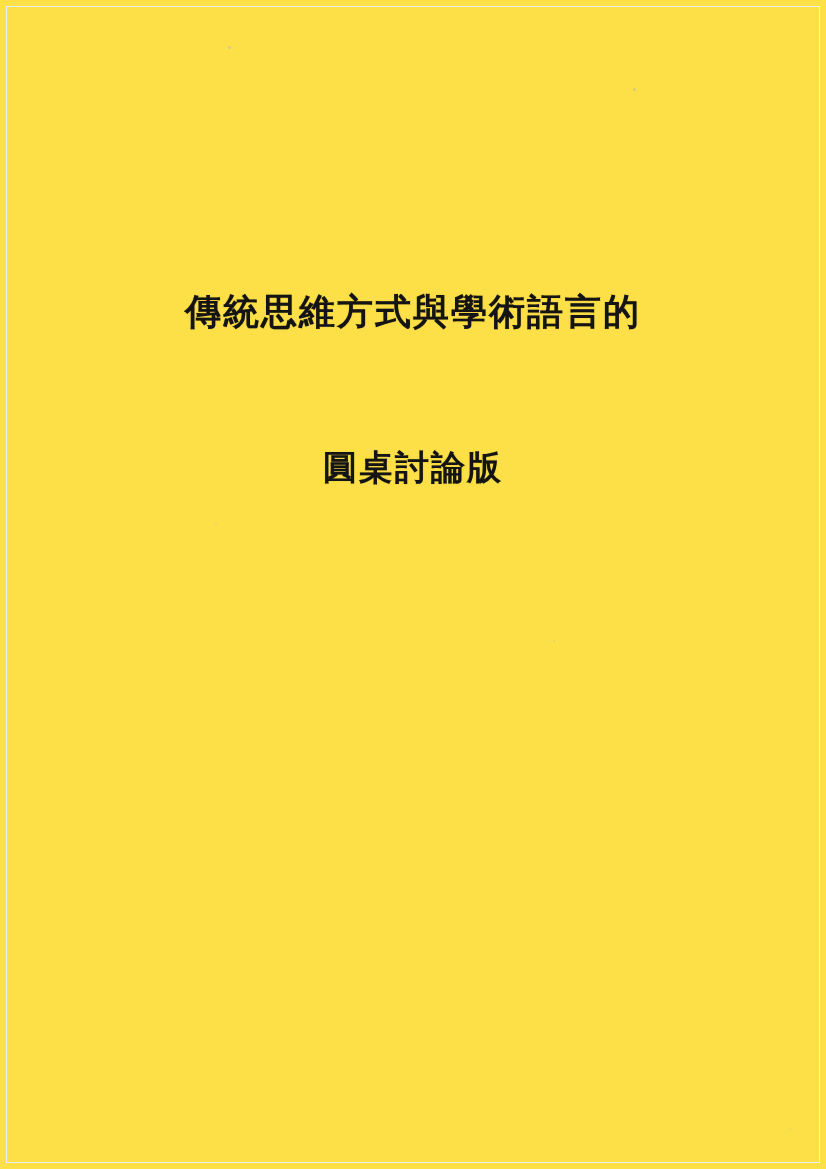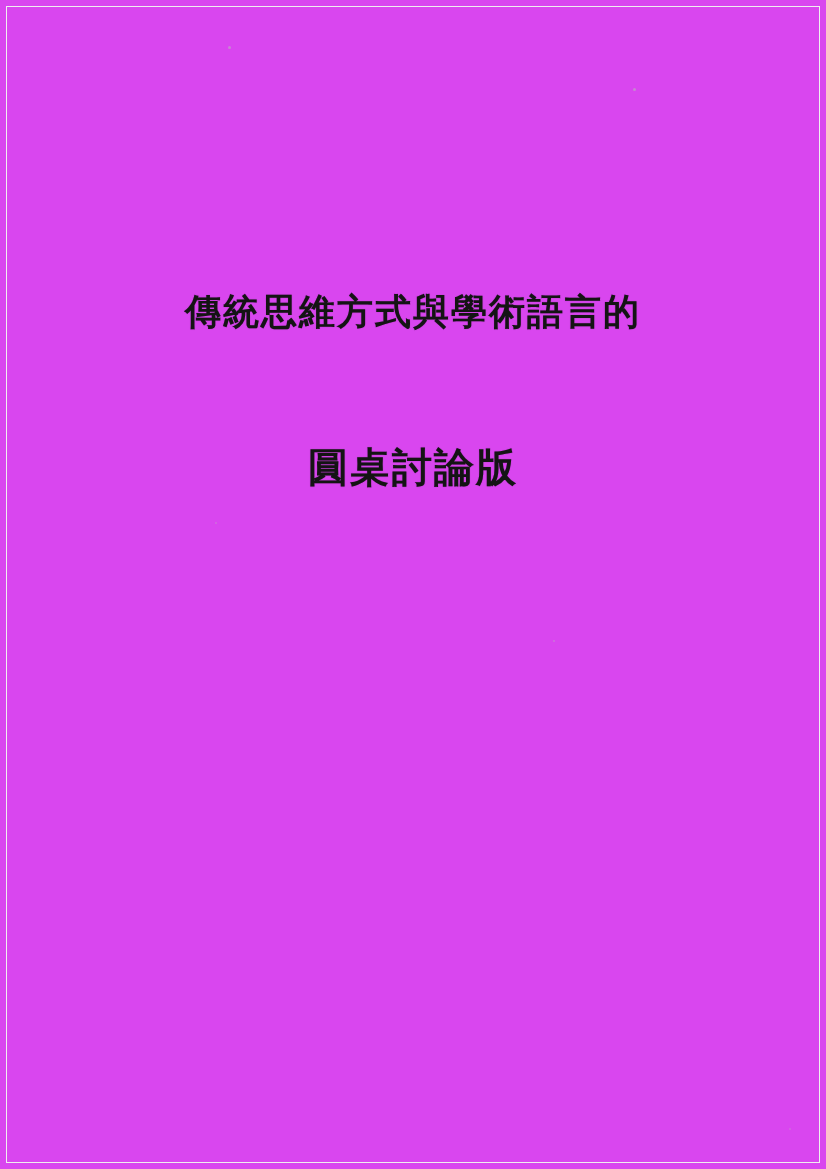--- a/index.html
+++ b/index.html
@@ -5,21 +5,21 @@
   html, body {
     margin: 0;
     padding: 0;
     background: #ffffff;
   }
   #page {
     position: relative;
     width: 826px;
     height: 1169px;
     margin: 0 auto;
-    background: #d946ef;
+    background: #fde047;
     overflow: hidden;
     font-family: "Liberation Serif", "DejaVu Serif", serif;
   }
   
   .paper-edge {
     position: absolute;
     left: 6px;
     top: 6px;
     right: 6px;
     bottom: 6px;
@@ -58,21 +58,21 @@
   .subtitle-block {
     position: absolute;
     left: 0;
     top: 443px;
     width: 826px;
     text-align: center;
   }
   .subtitle-line {
     display: block;
     color: #141414;
-    font-size: 40px;
+    font-size: 34px;
     line-height: 50px;
     letter-spacing: 2px;
     font-weight: 700;
     font-family: "Liberation Serif", "DejaVu Serif", serif;
     text-shadow: 0 0 1px rgba(0,0,0,0.35);
   }
 </style>
 </head>
 <body>
 

